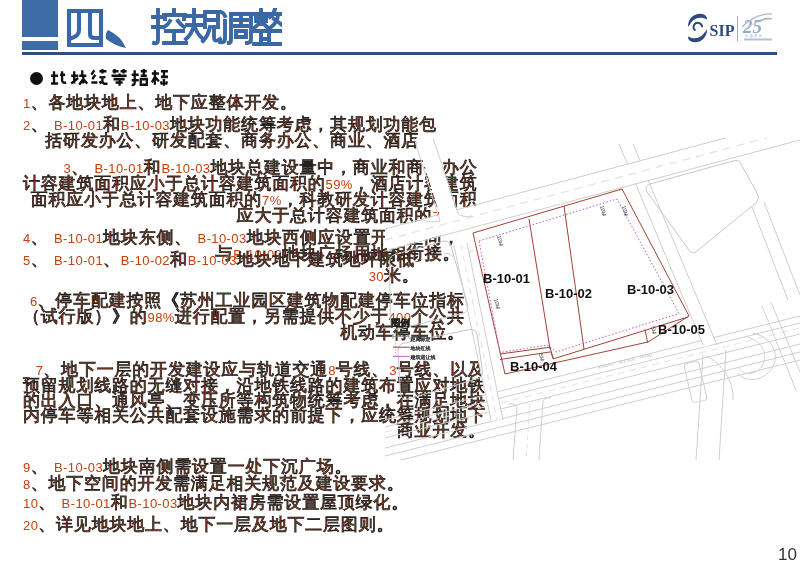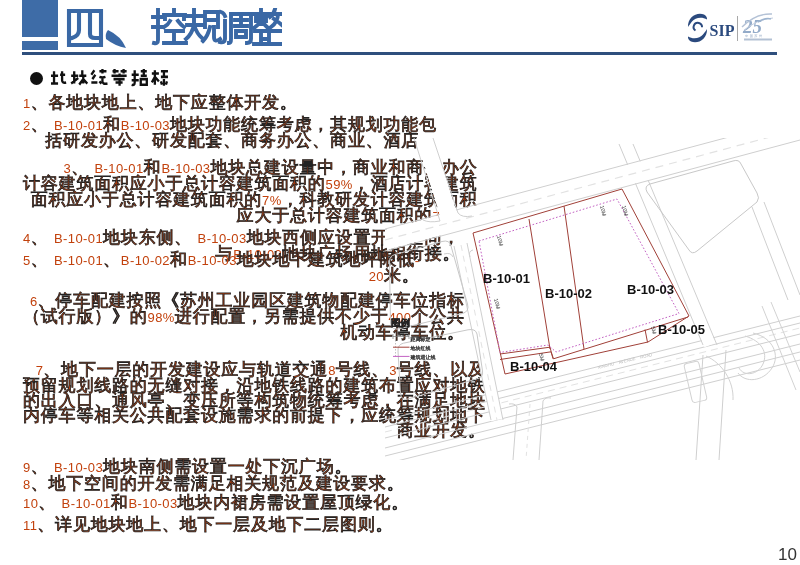--- a/index.html
+++ b/index.html
@@ -76,33 +76,33 @@
 </svg>
 
 <p class="item" style="top:95px"><b>1</b>、各地块地上、地下应整体开发。</p>
 
 <p class="item" style="top:117px"><b>2</b>、 <b>B-10-01</b>和<b>B-10-03</b>地块功能统筹考虑，其规划功能包<br>括研发办公、研发配套、商务办公、商业、酒店。</p>
 
 <p class="item" style="top:160px"><b>3</b>、 <b>B-10-01</b>和<b>B-10-03</b>地块总建设量中，商业和商务办公<br>计容建筑面积应小于总计容建筑面积的<b>59%</b>，酒店计容建筑<br>面积应小于总计容建筑面积的<b>7%</b>，科教研发计容建筑面积<br>应大于总计容建筑面积的<b>76%</b>。</p>
 
 <p class="item" style="top:230px"><b>4</b>、 <b>B-10-01</b>地块东侧、 <b>B-10-03</b>地块西侧应设置开放空间，<br>与<b>B-10-02</b>地块广场用地相衔接。</p>
 
-<p class="item" style="top:252px"><b>5</b>、 <b>B-10-01</b>、<b>B-10-02</b>和<b>B-10-03</b>地块地下建筑地坪限低<b>-</b><br><b>20</b>米。</p>
+<p class="item" style="top:252px"><b>5</b>、 <b>B-10-01</b>、<b>B-10-02</b>和<b>B-10-03</b>地块地下建筑地坪限低<b>-</b><br><b>30</b>米。</p>
 
 <p class="item" style="top:293px"><b>6</b>、停车配建按照《苏州工业园区建筑物配建停车位指标<br>（试行版）》的<b>98%</b>进行配置，另需提供不少于<b>400</b>个公共<br>机动车停车位。</p>
 
 <p class="item" style="top:362px"><b>7</b>、地下一层的开发建设应与轨道交通<b>8</b>号线、<b>3</b>号线、以及<br>预留规划线路的无缝对接，沿地铁线路的建筑布置应对地铁<br>的出入口、通风亭、变压所等构筑物统筹考虑，在满足地块<br>内停车等相关公共配套设施需求的前提下，应统筹规划地下<br>商业开发。</p>
 
 <p class="item" style="top:476px"><b>8</b>、地下空间的开发需满足相关规范及建设要求。</p>
 
 <p class="item" style="top:459px"><b>9</b>、 <b>B-10-03</b>地块南侧需设置一处下沉广场。</p>
 
 <p class="item" style="top:495px"><b>10</b>、 <b>B-10-01</b>和<b>B-10-03</b>地块内裙房需设置屋顶绿化。</p>
 
-<p class="item" style="top:517px"><b>11</b>、详见地块地上、地下一层及地下二层图则。</p>
+<p class="item" style="top:517px"><b>20</b>、详见地块地上、地下一层及地下二层图则。</p>
 
 <div class="abs" style="left:778px;top:545px;font-size:17px;color:#333;">10</div>
 
 <svg class="abs" style="left:385px;top:138px" width="415" height="322" viewBox="385 138 415 322">
 <g id="mapcontent">
 
 <g stroke="#cfcfcf" stroke-width="1" fill="none">
 <path d="M385,420 L800,316"></path>
 <path d="M385,427 L800,323"></path>
 <path d="M385,438 L800,334"></path>

